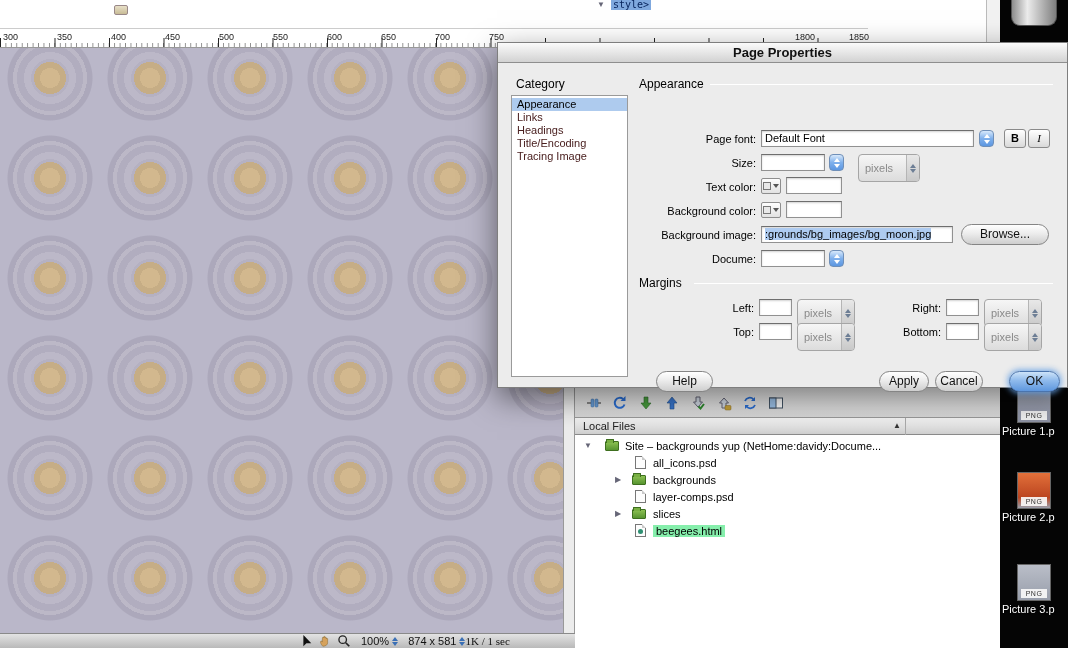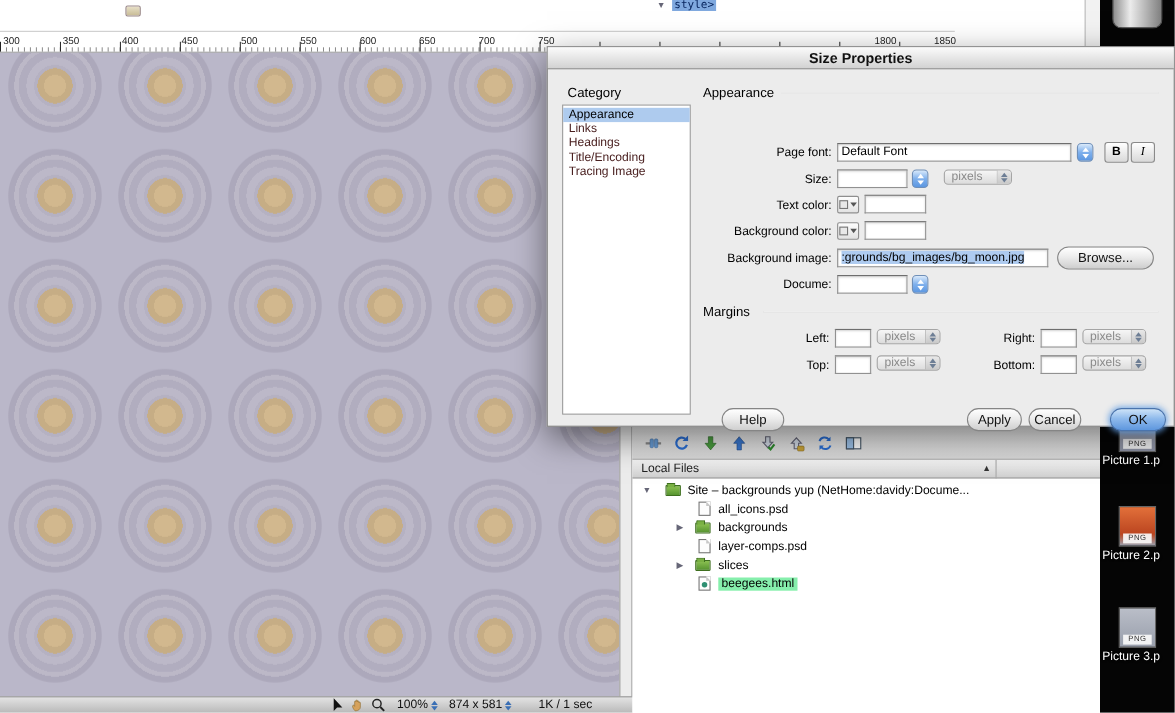--- a/index.html
+++ b/index.html
@@ -44,27 +44,27 @@
   .status-bar { position:absolute; left:0; top:633px; width:575px; height:15px;
     background:linear-gradient(#e3e3e3,#b9b9b9); border-top:1px solid #8a8a8a;
     display:flex; align-items:center; font-size:11px; color:#111; }
   .status-bar .tools { margin-left:298px; display:flex; align-items:center; gap:4px; }
   .status-bar .tool { width:15px; height:14px; display:inline-flex; align-items:center; justify-content:center; }
   .sb-select { display:inline-flex; align-items:center; gap:3px; margin-left:10px; }
   .mini-stepper { display:inline-flex; flex-direction:column; gap:1px; }
   .mini-stepper i { width:0; height:0; border-left:3px solid transparent; border-right:3px solid transparent; }
   .mini-stepper i.u { border-bottom:4px solid #3a6fb5; }
   .mini-stepper i.d { border-top:4px solid #3a6fb5; }
-  .sb-stats { margin-left:24px; }
+  .sb-stats { margin-left:0;font-family:Liberation Serif, serif; }
 
   
   .desktop { position:absolute; left:1000px; top:0; width:68px; height:648px; background:#050505; }
   .trash { position:absolute; left:11px; top:0; width:46px; height:26px;
     background:linear-gradient(90deg,#8e8e8e,#ececec 35%,#7f7f7f); border-radius:0 0 9px 9px; border:1px solid #555; border-top:none; }
-  .dicon { position:absolute; left:0; width:68px; text-align:center; }
+  .dicon { position:absolute; left:0; width:68px; text-align:center;margin-top:12px; }
   .thumb { width:34px; height:37px; margin:0 auto; border:1px solid #666; position:relative; background:#dcdce0; }
   .thumb.t1 { background:linear-gradient(#a9aebd,#8d92a4); }
   .thumb.t2 { background:linear-gradient(#e2703a,#bb4520 70%,#9aa0ae); }
   .thumb.t3 { background:linear-gradient(#babec8,#989eab); }
   .png-badge { position:absolute; bottom:2px; left:3px; right:3px; background:rgba(248,248,248,.92);
     font-size:7px; line-height:9px; color:#333; text-align:center; letter-spacing:.5px; }
   .dlabel { margin-top:2px; font-size:11px; color:#fff; text-align:left; padding-left:2px;
     white-space:nowrap; overflow:hidden; text-shadow:0 1px 2px #000; }
 
   
@@ -112,21 +112,21 @@
     font-size:11px; line-height:15px; padding:0 3px; overflow:hidden; white-space:nowrap; }
   .seltext { background:#aecbf0; }
   .stepper { position:absolute; width:15px; height:17px; border-radius:4px; border:1px solid #6f8fb8;
     background:linear-gradient(#d8e9fb,#7fb0ec 50%,#5c97e1);
     display:inline-flex; flex-direction:column; align-items:center; justify-content:center; gap:2px; }
   .stepper i { width:0; height:0; border-left:3px solid transparent; border-right:3px solid transparent; }
   .stepper i.u { border-bottom:4px solid #fff; }
   .stepper i.d { border-top:4px solid #fff; }
   .sqbtn { position:absolute; width:22px; height:19px; border:1px solid #8a8a8a; border-radius:3px;
     background:linear-gradient(#fff,#d9d9d9); font-size:11px; text-align:center; line-height:17px; }
-  .combo { position:absolute; height:14px; border:1px solid #a5a5a5; border-radius:4px;
+  .combo { position:absolute; height:28px; border:1px solid #a5a5a5; border-radius:4px;
     background:linear-gradient(#f6f6f6,#dcdcdc); color:#8a8a8a; font-size:11px;
     display:flex; align-items:center; padding-left:6px; }
   .combo .cap { position:absolute; right:0; top:0; bottom:0; width:13px; border-left:1px solid #b5b5b5;
     border-radius:0 3px 3px 0; background:linear-gradient(#e8e8e8,#c9c9c9);
     display:flex; flex-direction:column; align-items:center; justify-content:center; gap:1px; }
   .combo .cap i { width:0; height:0; border-left:3px solid transparent; border-right:3px solid transparent; }
   .combo .cap i.u { border-bottom:4px solid #6d7e95; }
   .combo .cap i.d { border-top:4px solid #6d7e95; }
   .colorwell { position:absolute; width:20px; height:16px; border:1px solid #8e8e8e; border-radius:2px;
     background:linear-gradient(#fdfdfd,#e2e2e2); display:flex; align-items:center; justify-content:center; gap:2px; }
@@ -311,21 +311,21 @@
         <span>slices</span>
       </div>
       <div class="frow" style="padding-left:60px">
         <span class="file-icon html" style="margin-right:7px"></span>
         <span class="sel-label">beegees.html</span>
       </div>
     </div>
   </div>
 
   <div class="dialog">
-    <div class="dlg-title">Size Properties</div>
+    <div class="dlg-title">Page Properties</div>
     <div class="dlg-body">
 
       <div class="cat-label">Category</div>
       <div class="cat-list">
         <div class="cat sel">Appearance</div>
         <div class="cat">Links</div>
         <div class="cat">Headings</div>
         <div class="cat">Title/Encoding</div>
         <div class="cat">Tracing Image</div>
       </div>

